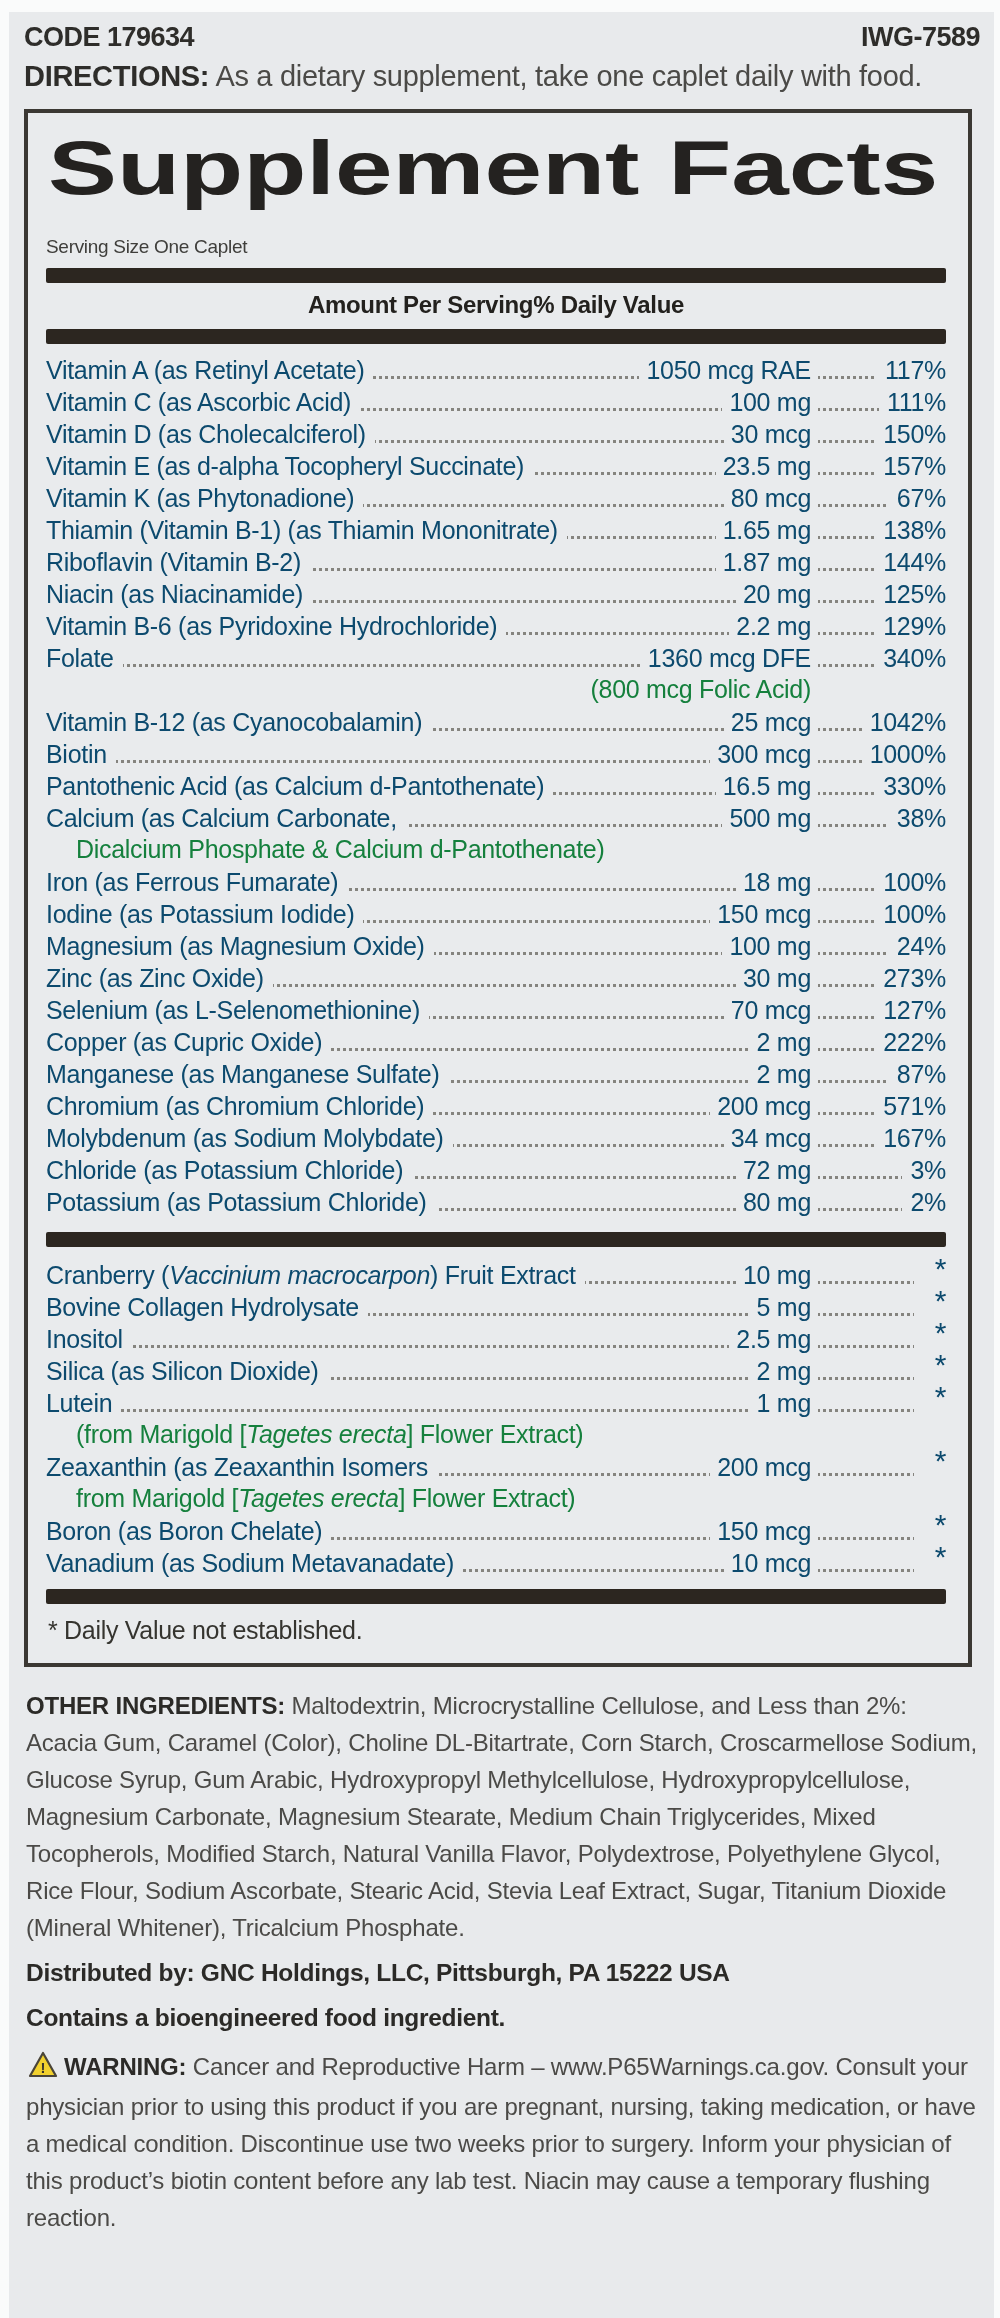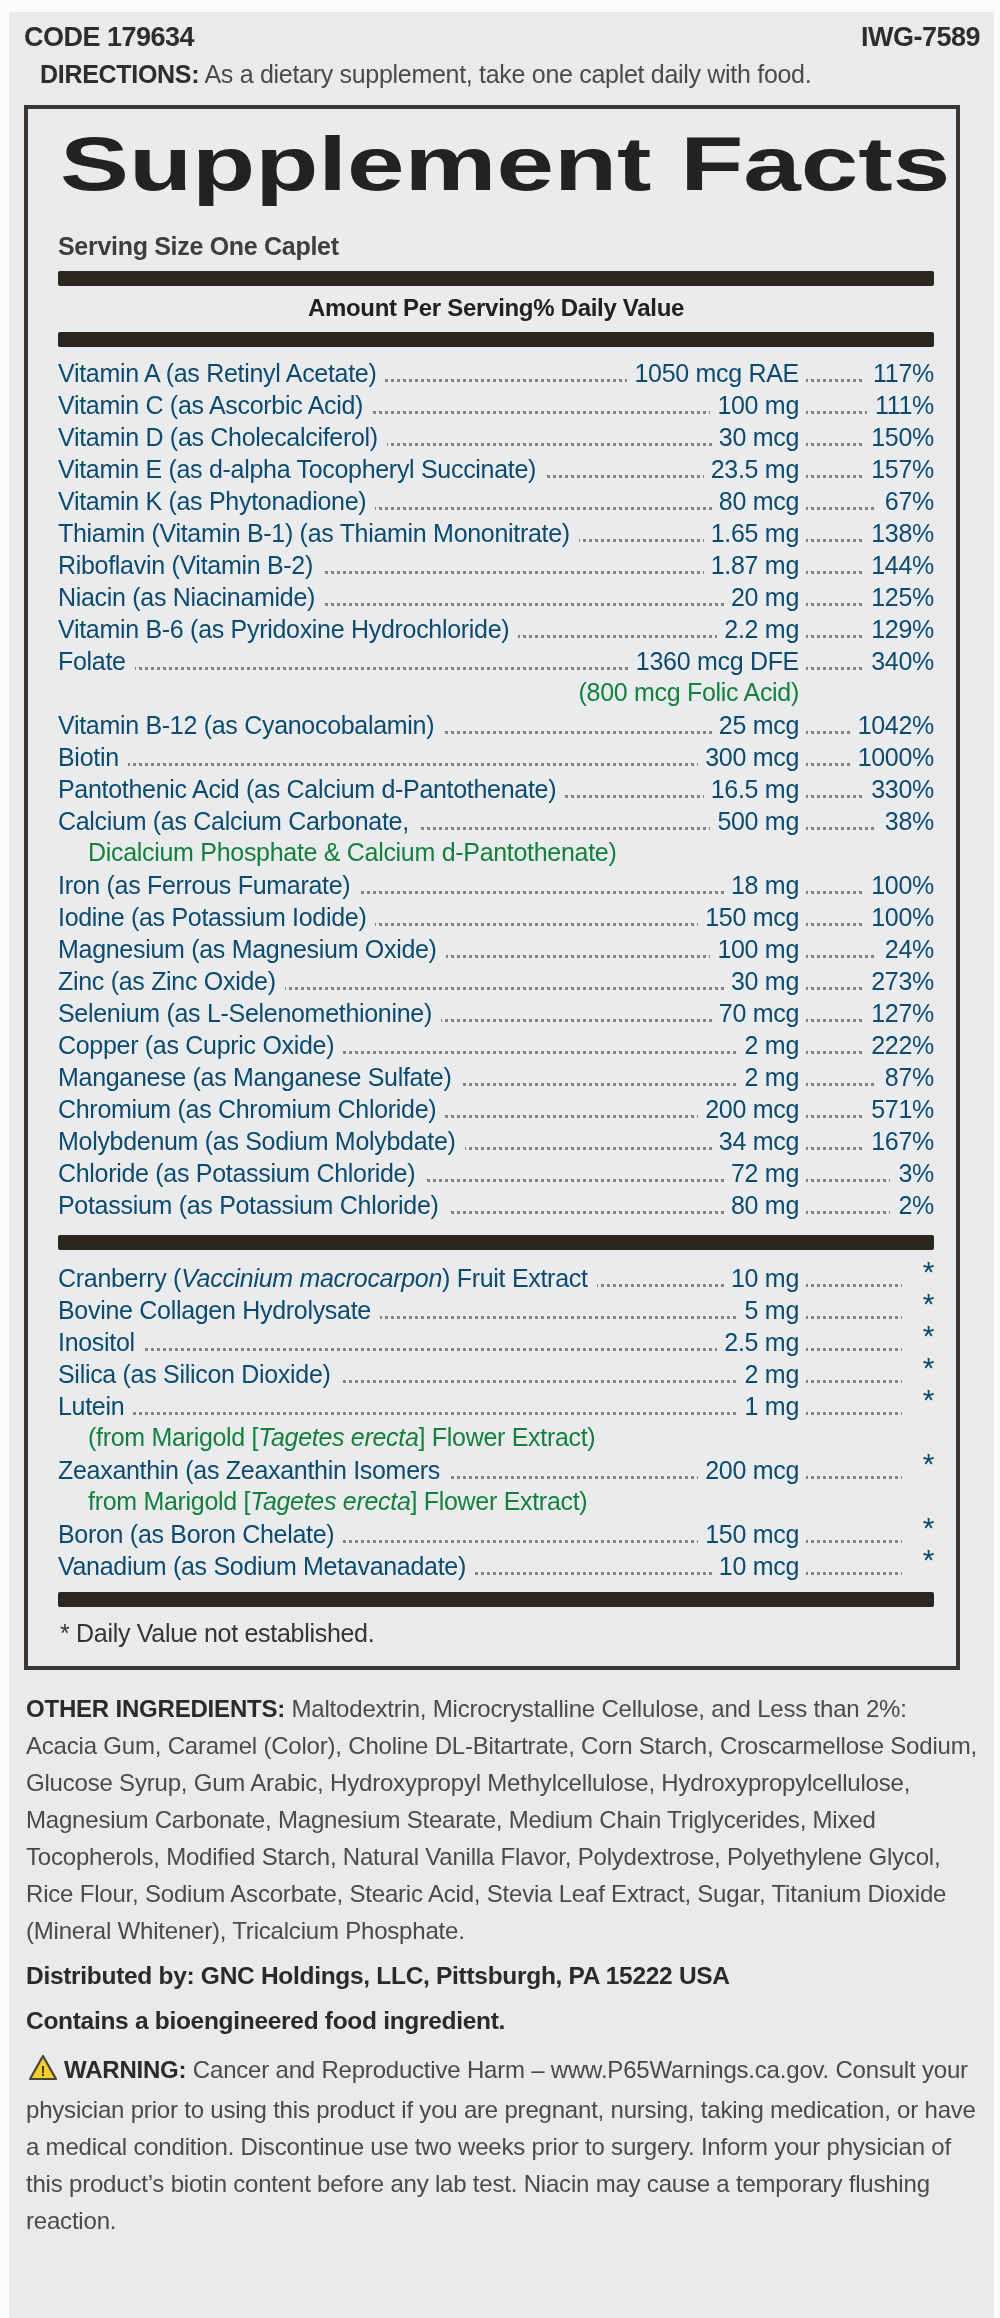--- a/index.html
+++ b/index.html
@@ -16,39 +16,39 @@
     padding:10px 10px 0 9px;
     color:#4c4b48;
   }
   
   .top-row{
     display:flex;justify-content:space-between;align-items:center;
     font-weight:bold;font-size:27px;letter-spacing:-0.5px;color:#2e2d2a;
     padding:0 4px 0 6px;
   }
   .directions{
-    margin:7px 4px 0 22px;font-size:25px;letter-spacing:-0.3px;color:#4b4a47;
+    margin:7px 4px 0 6px;font-size:29px;letter-spacing:-0.3px;color:#4b4a47;
   }
   .directions b{color:#2e2d2a;}
   
   .facts-box{
     --bg:#e9ebed;
-    margin:16px 24px 0 6px;
+    margin:16px 12px 0 6px;
     border:4px solid #3b3833;
     background:var(--bg);
-    padding:10px 22px 8px 30px;
+    padding:10px 22px 8px 18px;
   }
   .facts-title{
     font-weight:bold;font-size:76px;line-height:1.12;
     white-space:nowrap;color:#242220;
     transform:scaleX(1.36);transform-origin:left center;
     margin:2px 0 0 2px;
   }
   .serving{
-    margin-top:26px;font-size:25px;letter-spacing:-0.3px;color:#3f3e3b;font-weight:bold;
+    margin-top:26px;font-size:19px;letter-spacing:-0.3px;color:#3f3e3b;
   }
   .bar{height:15px;background:#2c2620;margin-top:10px;border-radius:2px;}
   .colhead{
     display:flex;justify-content:center;
     font-size:24px;font-weight:bold;color:#23211e;letter-spacing:-0.3px;
     margin:8px 0 7px 0;
   }
   .rows{margin-top:10px;}
   .frow{
     position:relative;height:32px;font-size:25px;line-height:32px;

